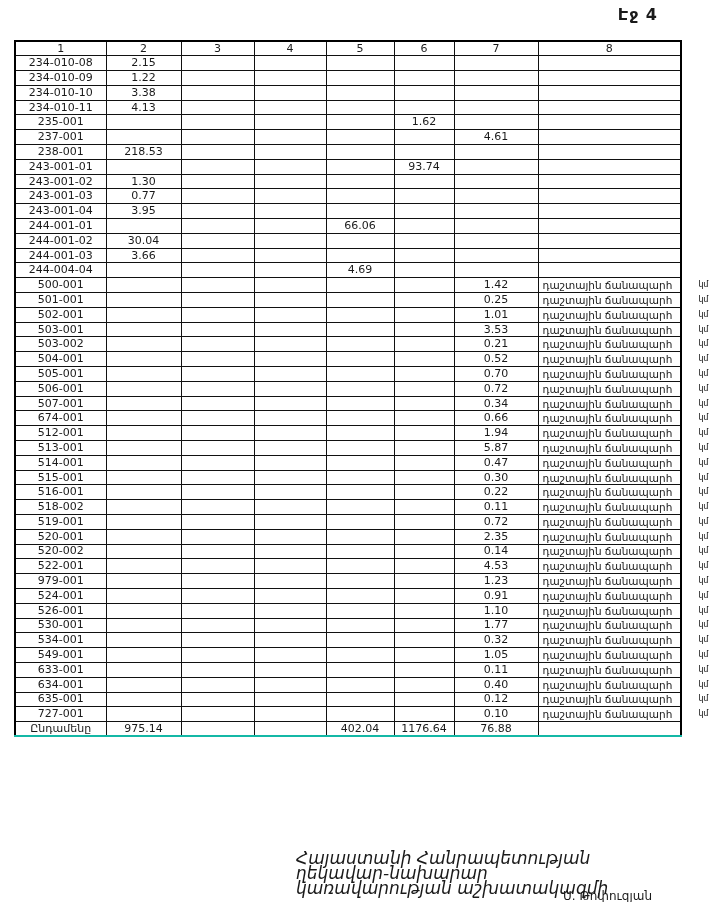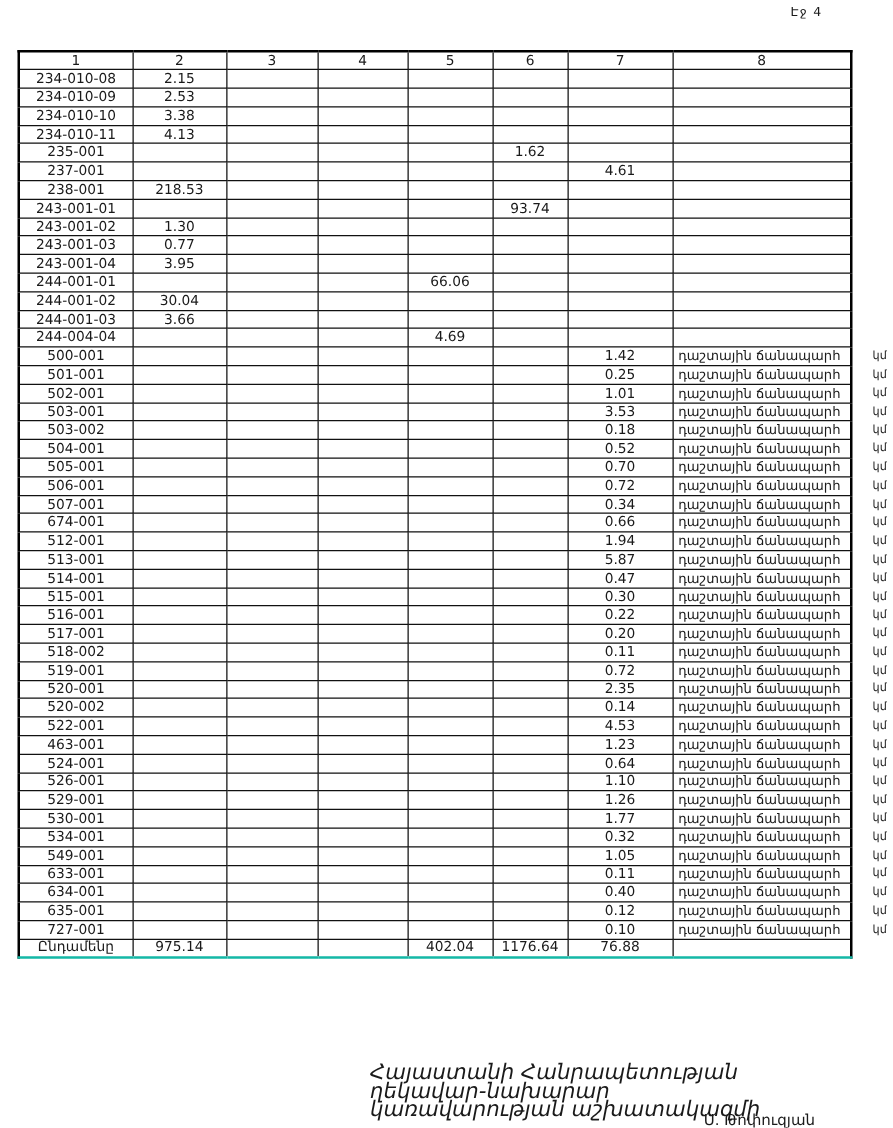--- a/index.html
+++ b/index.html
@@ -7,21 +7,21 @@
   body {
     width:714px; height:902px;
     background:#ffffff;
     font-family:"DejaVu Sans", sans-serif;
     color:#1a1a1a;
     position:relative;
     overflow:hidden;
   }
   .page-number {
     position:absolute; top:5px; right:56px;
-    font-size:10px; font-weight:normal; letter-spacing:1px;margin-left:24px;
+    font-size:16px; font-weight:bold; letter-spacing:1px;margin-left:24px;
   }
   table.doc-table {
     position:absolute; left:14px; top:40px;
     border-collapse:collapse; table-layout:fixed;
   }
   .doc-table th, .doc-table td {
     border:1px solid #111;
     height:14.8px;
     padding:0 1px;
     font-size:11px;
@@ -40,24 +40,25 @@
   .doc-table tbody tr:last-child td:not(.note) { border-bottom:2px solid #14b8a6;text-align:center; }
 
   .doc-table td.c7 {
     text-align:left;
     padding-left:4px;
     font-size:10.5px;
   }
   .doc-table th.note, .doc-table td.note {
     border:none;
     background:transparent;
-    text-align:left;
-    padding-left:16px;
+    text-align:right;
+    padding-left:3px;
     font-size:9px;
     color:#222;
+    font-family:Liberation Mono, monospace;
   }
   .signature-block {
     position:absolute; left:296px; top:851px;
     font-size:17px; line-height:15px;font-style:italic;
   }
   .signature-name {
     position:absolute; left:563px; top:889px;
     font-size:12px;
   }
 </style>
@@ -98,21 +99,21 @@
         <td class="c2"></td>
         <td class="c3"></td>
         <td class="c4"></td>
         <td class="c5"></td>
         <td class="c6"></td>
         <td class="c7"></td>
         <td class="note"></td>
       </tr>
       <tr>
         <td class="c0">234-010-09</td>
-        <td class="c1">2.53</td>
+        <td class="c1">1.22</td>
         <td class="c2"></td>
         <td class="c3"></td>
         <td class="c4"></td>
         <td class="c5"></td>
         <td class="c6"></td>
         <td class="c7"></td>
         <td class="note"></td>
       </tr>
       <tr>
         <td class="c0">234-010-10</td>
@@ -301,21 +302,21 @@
         <td class="c7">դաշտային ճանապարհ</td>
         <td class="note">կմ</td>
       </tr>
       <tr>
         <td class="c0">503-002</td>
         <td class="c1"></td>
         <td class="c2"></td>
         <td class="c3"></td>
         <td class="c4"></td>
         <td class="c5"></td>
-        <td class="c6">0.18</td>
+        <td class="c6">0.21</td>
         <td class="c7">դաշտային ճանապարհ</td>
         <td class="note">կմ</td>
       </tr>
       <tr>
         <td class="c0">504-001</td>
         <td class="c1"></td>
         <td class="c2"></td>
         <td class="c3"></td>
         <td class="c4"></td>
         <td class="c5"></td>
@@ -416,31 +417,20 @@
         <td class="c1"></td>
         <td class="c2"></td>
         <td class="c3"></td>
         <td class="c4"></td>
         <td class="c5"></td>
         <td class="c6">0.22</td>
         <td class="c7">դաշտային ճանապարհ</td>
         <td class="note">կմ</td>
       </tr>
       <tr>
-        <td class="c0">517-001</td>
-        <td class="c1"></td>
-        <td class="c2"></td>
-        <td class="c3"></td>
-        <td class="c4"></td>
-        <td class="c5"></td>
-        <td class="c6">0.20</td>
-        <td class="c7">դաշտային ճանապարհ</td>
-        <td class="note">կմ</td>
-      </tr>
-      <tr>
         <td class="c0">518-002</td>
         <td class="c1"></td>
         <td class="c2"></td>
         <td class="c3"></td>
         <td class="c4"></td>
         <td class="c5"></td>
         <td class="c6">0.11</td>
         <td class="c7">դաշտային ճանապարհ</td>
         <td class="note">կմ</td>
       </tr>
@@ -482,60 +472,49 @@
         <td class="c1"></td>
         <td class="c2"></td>
         <td class="c3"></td>
         <td class="c4"></td>
         <td class="c5"></td>
         <td class="c6">4.53</td>
         <td class="c7">դաշտային ճանապարհ</td>
         <td class="note">կմ</td>
       </tr>
       <tr>
-        <td class="c0">463-001</td>
+        <td class="c0">979-001</td>
         <td class="c1"></td>
         <td class="c2"></td>
         <td class="c3"></td>
         <td class="c4"></td>
         <td class="c5"></td>
         <td class="c6">1.23</td>
         <td class="c7">դաշտային ճանապարհ</td>
         <td class="note">կմ</td>
       </tr>
       <tr>
         <td class="c0">524-001</td>
         <td class="c1"></td>
         <td class="c2"></td>
         <td class="c3"></td>
         <td class="c4"></td>
         <td class="c5"></td>
-        <td class="c6">0.64</td>
+        <td class="c6">0.91</td>
         <td class="c7">դաշտային ճանապարհ</td>
         <td class="note">կմ</td>
       </tr>
       <tr>
         <td class="c0">526-001</td>
         <td class="c1"></td>
         <td class="c2"></td>
         <td class="c3"></td>
         <td class="c4"></td>
         <td class="c5"></td>
         <td class="c6">1.10</td>
-        <td class="c7">դաշտային ճանապարհ</td>
-        <td class="note">կմ</td>
-      </tr>
-      <tr>
-        <td class="c0">529-001</td>
-        <td class="c1"></td>
-        <td class="c2"></td>
-        <td class="c3"></td>
-        <td class="c4"></td>
-        <td class="c5"></td>
-        <td class="c6">1.26</td>
         <td class="c7">դաշտային ճանապարհ</td>
         <td class="note">կմ</td>
       </tr>
       <tr>
         <td class="c0">530-001</td>
         <td class="c1"></td>
         <td class="c2"></td>
         <td class="c3"></td>
         <td class="c4"></td>
         <td class="c5"></td>

